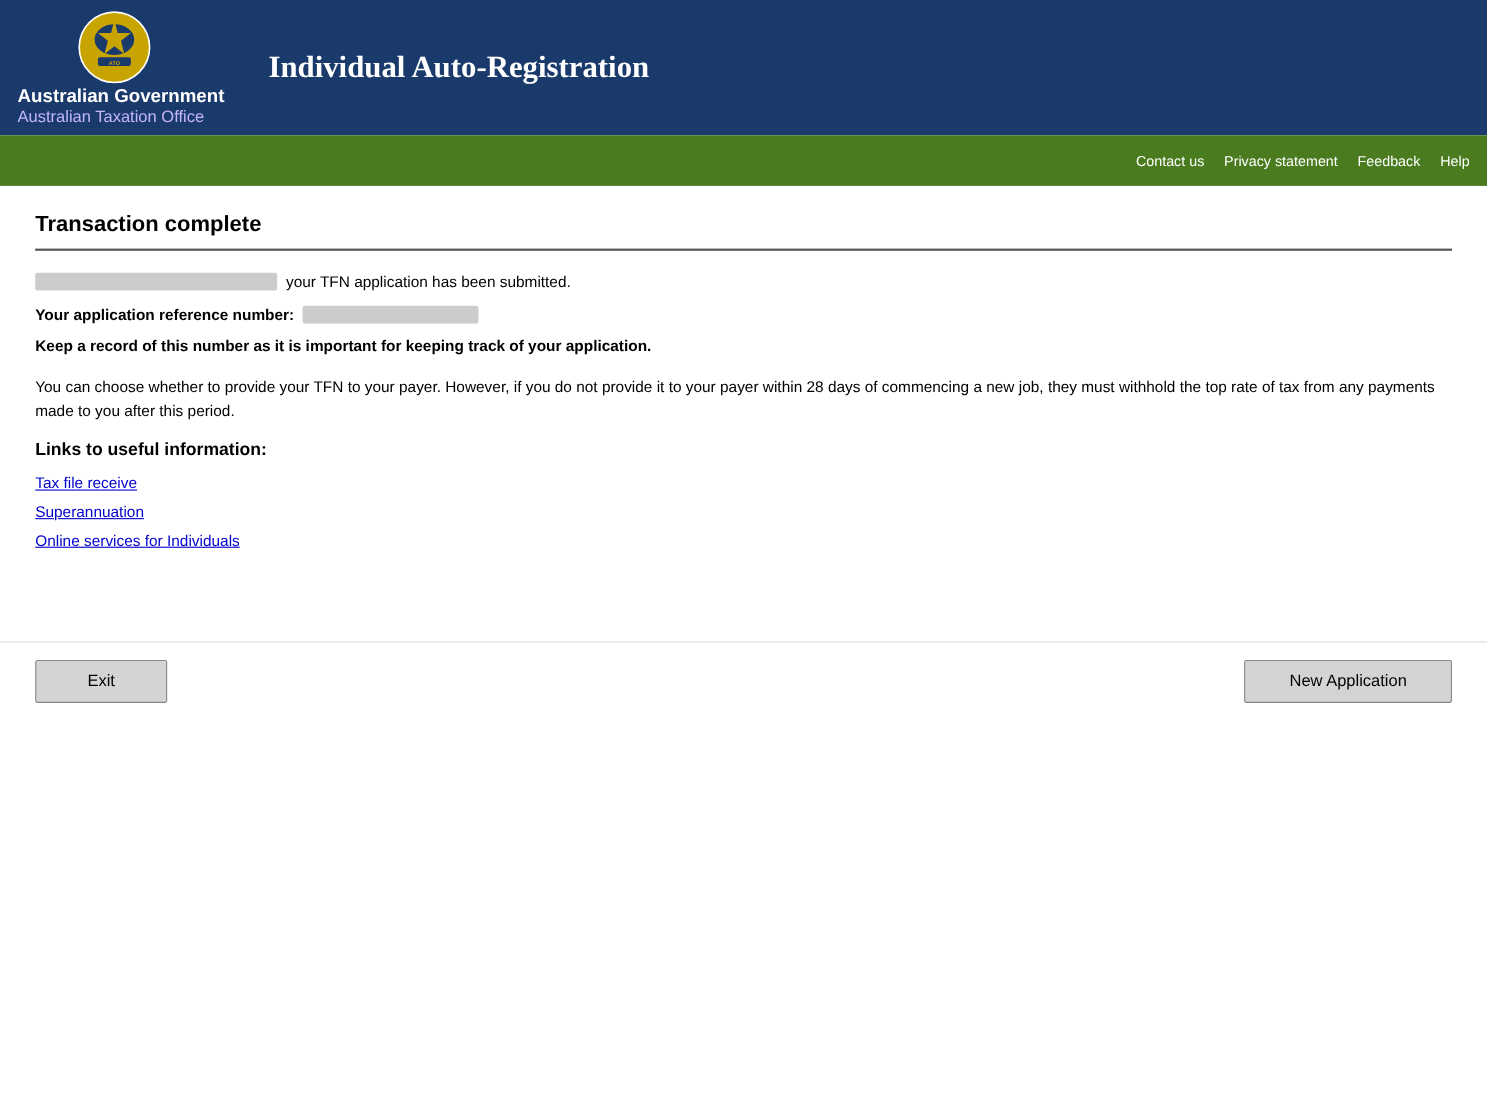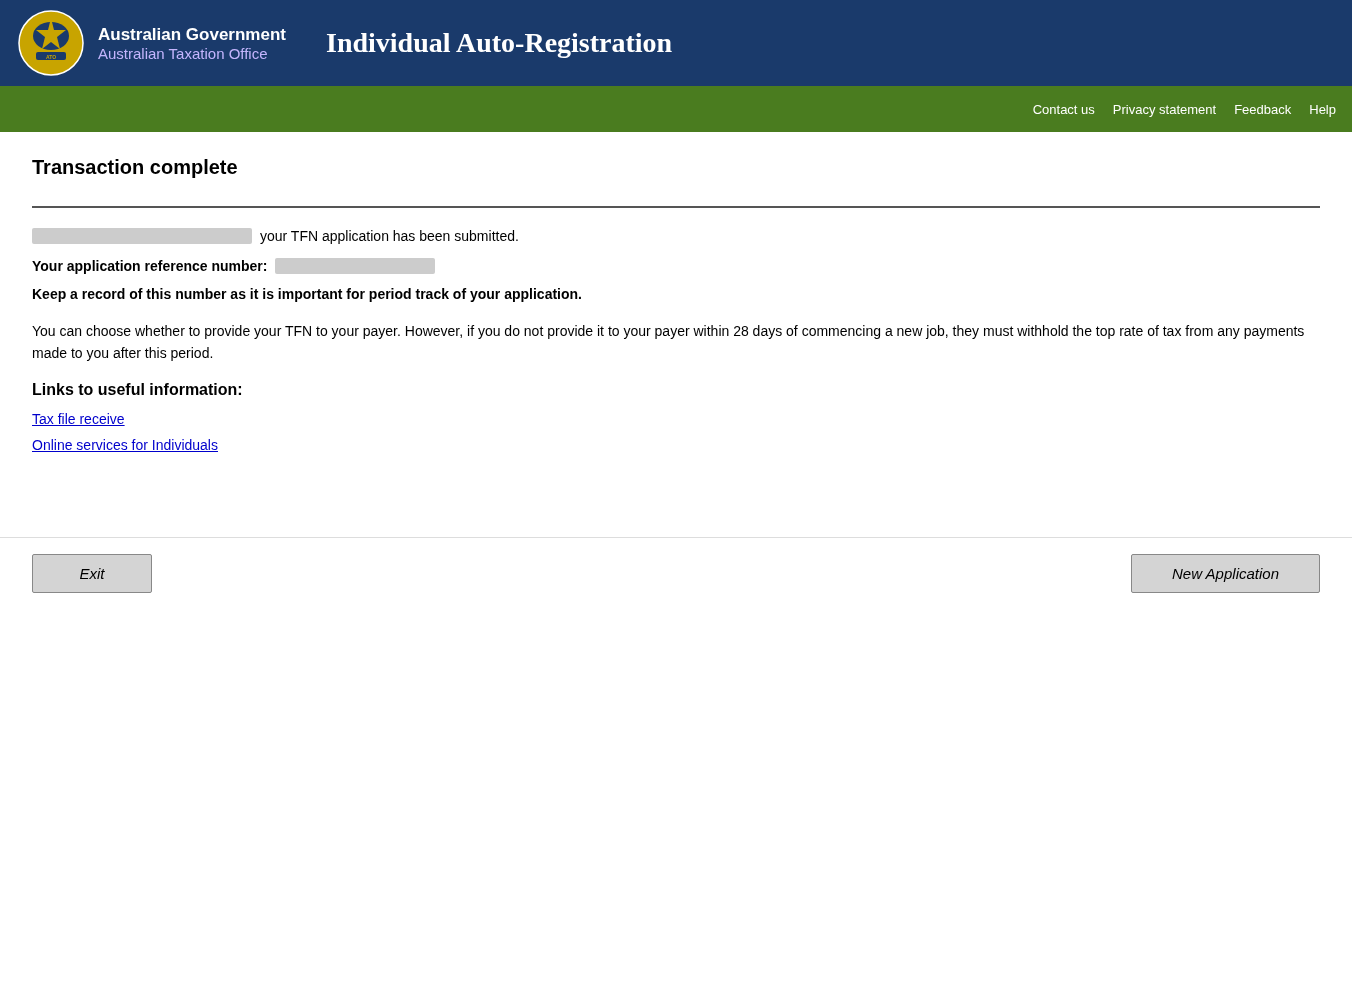--- a/index.html
+++ b/index.html
@@ -10,20 +10,21 @@
       background: #1a3a6b;
       display: flex;
       align-items: center;
       padding: 8px 16px;
       min-height: 80px;
     }
     .header-logo {
       display: flex;
       align-items: center;
       margin-right: 20px;
+      flex-direction: column;
     }
     .coat-of-arms {
       width: 70px;
       height: 70px;
       margin-right: 12px;
     }
     .header-org {
       display: flex;
       flex-direction: column;
       color: #fff;
@@ -67,21 +68,21 @@
     }
 
     
     .main-content {
       padding: 24px 32px;
     }
 
     .page-title {
       font-size: 20px;
       font-weight: bold;
-      margin-bottom: 27px;
+      margin-bottom: 10px;
       color: #000;
     }
     .divider {
       border: none;
       border-top: 2px solid #555;
       margin-bottom: 20px;
     }
 
     .submission-line {
       display: flex;
@@ -155,21 +156,20 @@
     }
     .footer-btn {
       background: #d4d4d4;
       border: 1px solid #888;
       padding: 10px 40px;
       font-size: 15px;
       cursor: pointer;
       border-radius: 2px;
       color: #000;
       min-width: 120px;
-      font-style: italic;
     }
   </style>
 </head>
 <body>
 
 <header class="header">
   <div class="header-logo">
 
     <svg class="coat-of-arms" viewBox="0 0 70 70" xmlns="http://www.w3.org/2000/svg">
       <circle cx="35" cy="35" r="32" fill="#c8a400" stroke="#fff" stroke-width="1.5"></circle>
@@ -203,32 +203,35 @@
   <div class="submission-line">
     <span class="redacted-block redacted-name"></span>
     <span>your TFN application has been submitted.</span>
   </div>
 
   <div class="ref-line">
     <span class="ref-label">Your application reference number:</span>
     <span class="redacted-block redacted-ref"></span>
   </div>
 
-  <p class="important-note">Keep a record of this number as it is important for period track of your application.</p>
+  <p class="important-note">Keep a record of this number as it is important for keeping track of your application.</p>
 
 
   <p class="info-para">You can choose whether to provide your TFN to your payer. However, if you do not provide it to your payer within 28 days of commencing a new job, they must withhold the top rate of tax from any payments made to you after this period.</p>
 
 
   <h3 class="links-heading">Links to useful information:</h3>
   <ul class="useful-links">
     <li>
       <a href="#">Tax file receive</a>
     </li>
     <li>
+      <a href="#">Superannuation</a>
+    </li>
+    <li>
       <a href="#">Online services for Individuals</a>
     </li>
   </ul>
 
 </main>
 
 <div class="footer-buttons">
   <button class="footer-btn">Exit</button>
   <button class="footer-btn">New Application</button>
 </div>

